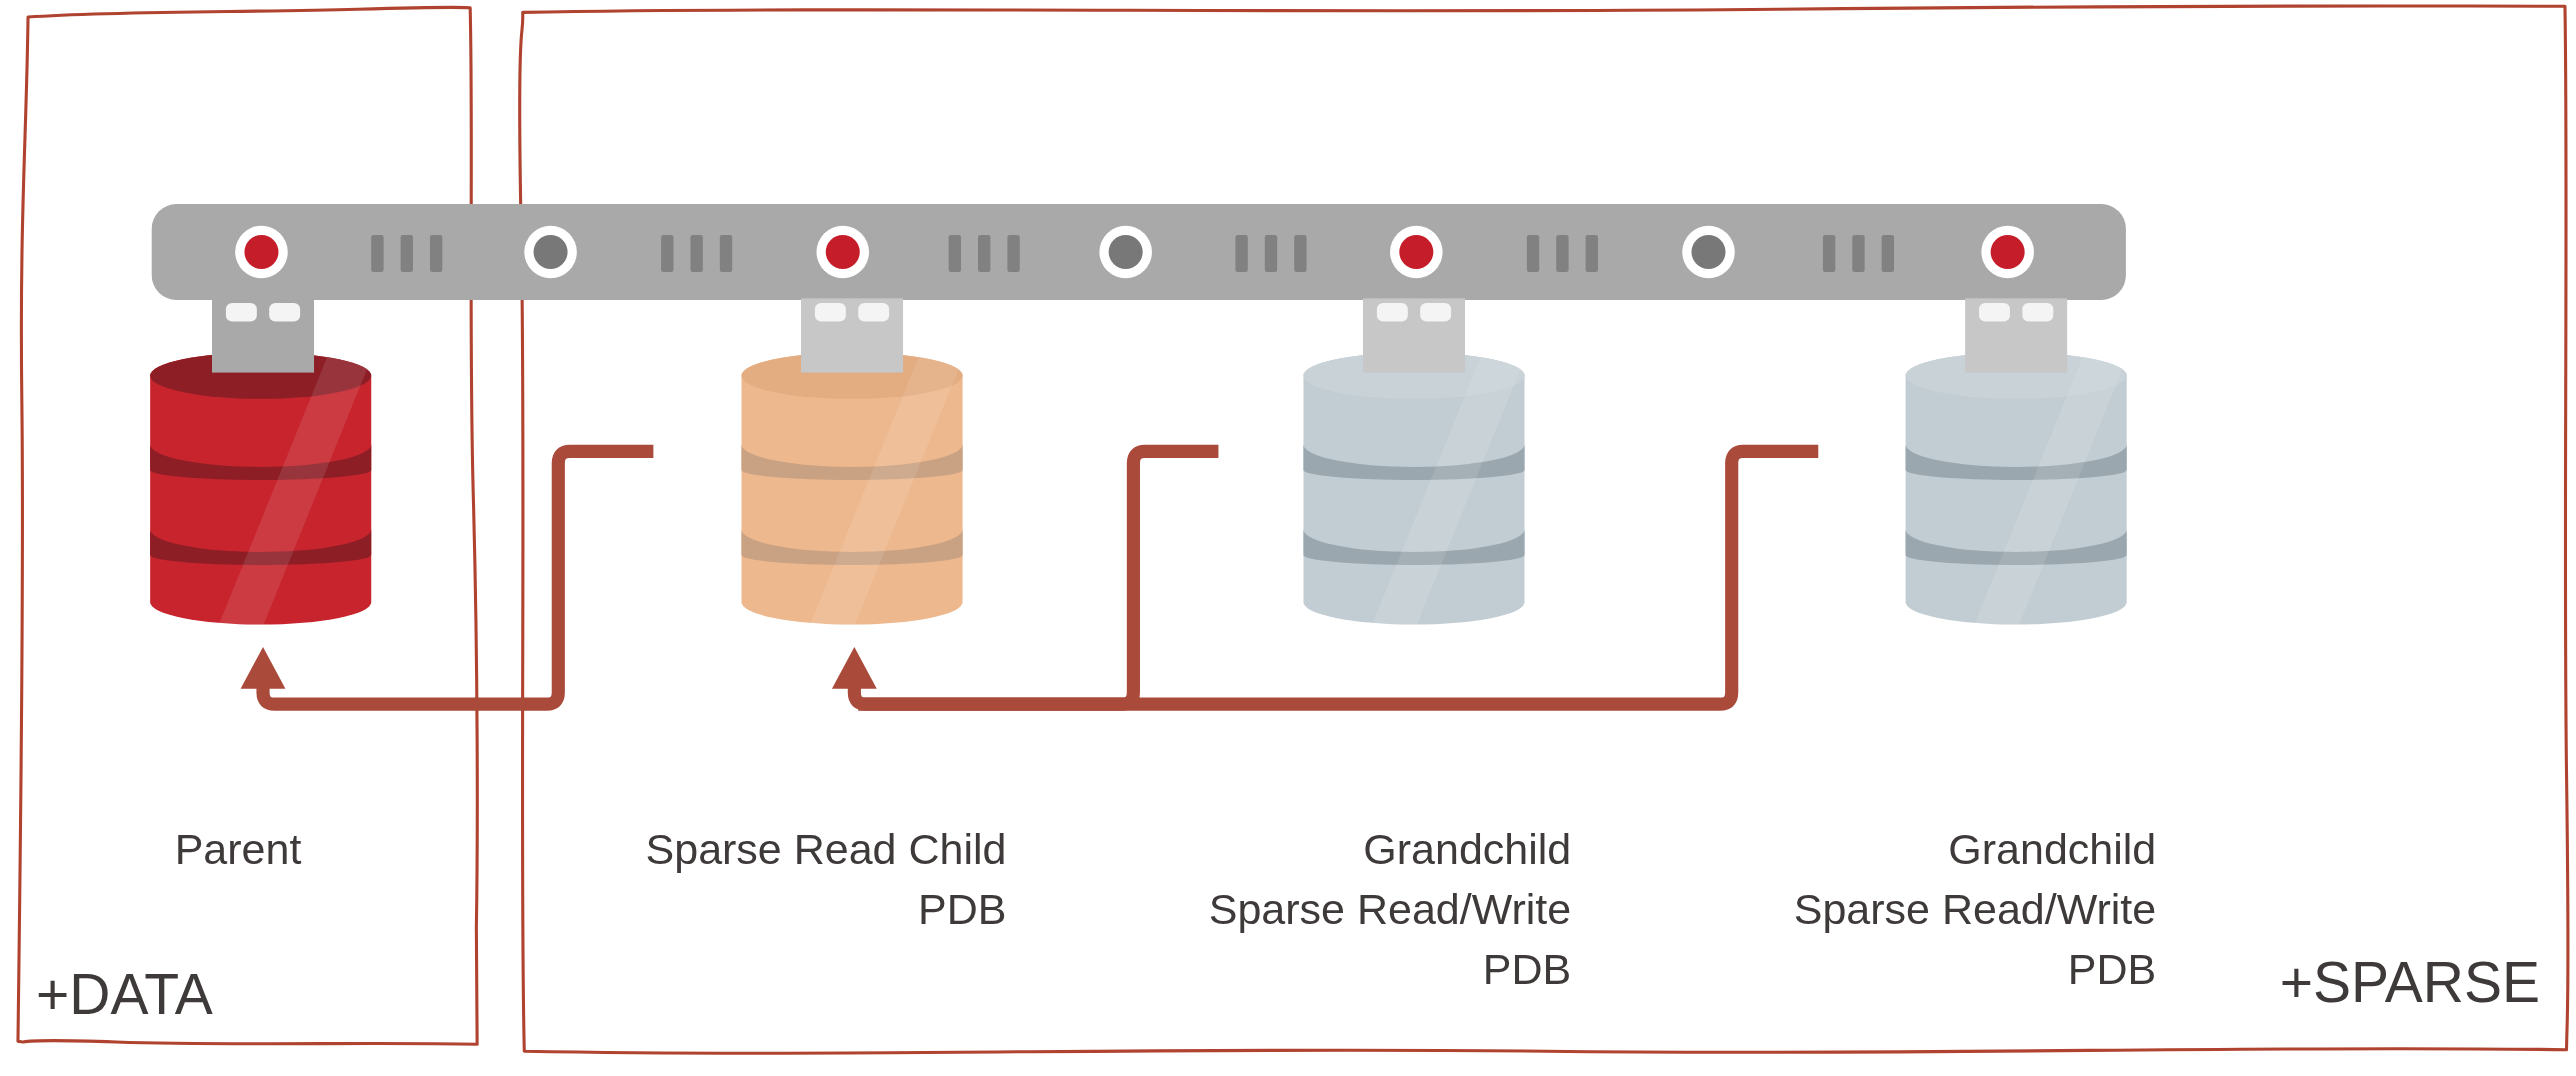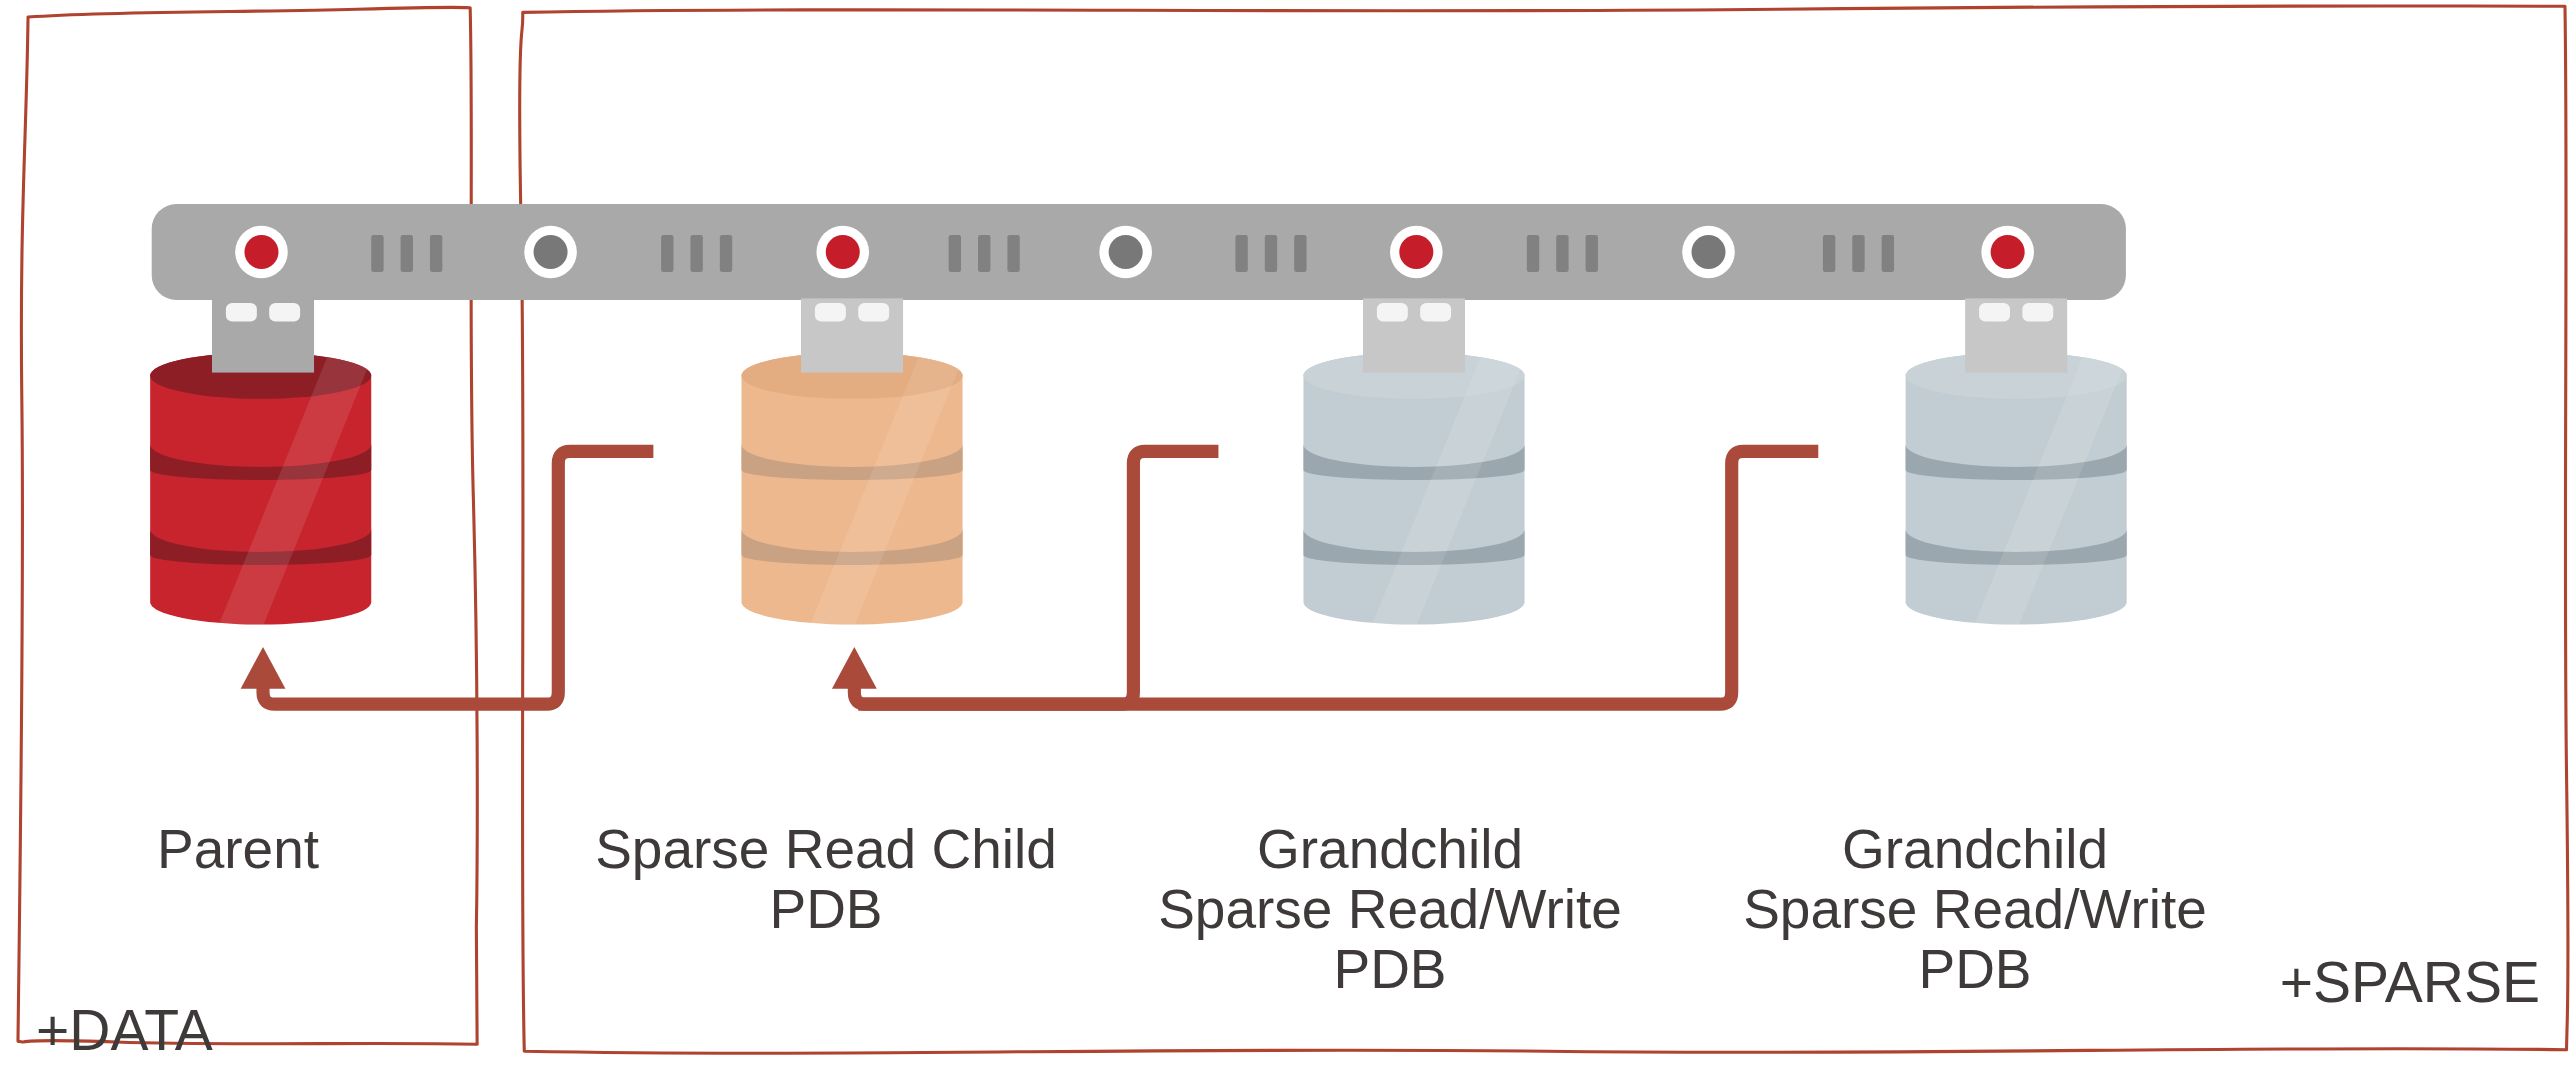--- a/index.html
+++ b/index.html
@@ -9,35 +9,35 @@
     background:var(--background,#fff);
     font-family:"Liberation Sans", sans-serif;
     overflow:hidden;
   }
   .diagram-svg{position:absolute;left:0;top:0;width:2576px;height:1076px;}
 
   .pdb-label{
     position:absolute;
     top:819px;
     transform:translateX(-50%);
-    text-align:center;
-    font-size:55px;
+    text-align:right;
+    font-size:43px;
     line-height:60px;
     color:var(--text_dark,#3E3A39);
     white-space:nowrap;
     letter-spacing:0px;
   }
   .asm-label{
     position:absolute;
     font-size:57px;
     line-height:57px;
     color:var(--text_dark,#3E3A39);
     white-space:nowrap;
   }
-  .asm-data{left:36px;top:966px;margin-top:36px;}
+  .asm-data{left:36px;top:966px;}
   .asm-sparse{right:36px;top:954px;}
 
   .box-border{fill:none;stroke:var(--border_red,#B0432F);stroke-width:4;stroke-linejoin:round;stroke-linecap:round;}
   .arrow-line{fill:none;stroke:var(--arrow_red,#A94A3B);stroke-width:17;stroke-linejoin:round;}
   .arrow-head{fill:var(--arrow_red,#A94A3B);stroke:none;}
   .bar{fill:var(--bar_gray,#A9A9A9);}
   .vent{fill:var(--vent_gray,#818181);}
   .led-ring{fill:var(--led_ring,#FFFFFF);}
   .led-red{fill:var(--led_red,#C51D2A);}
   .led-gray{fill:var(--led_gray,#787878);}

